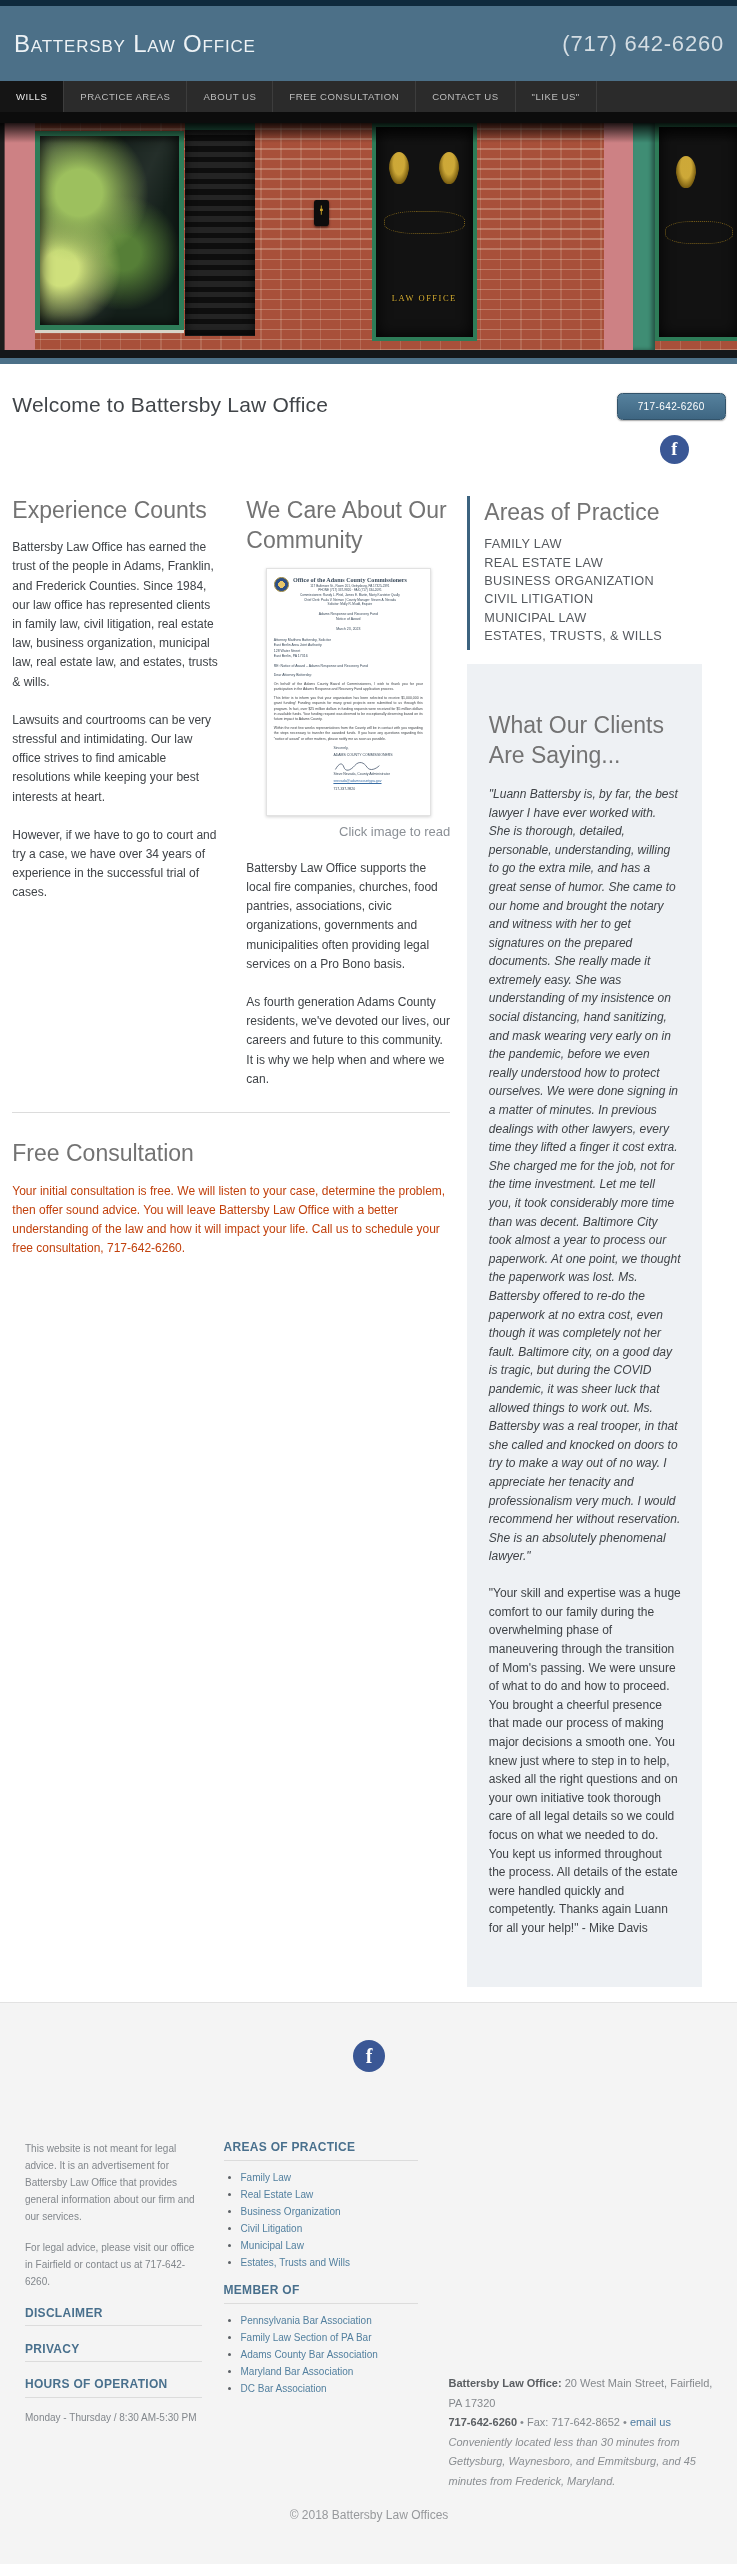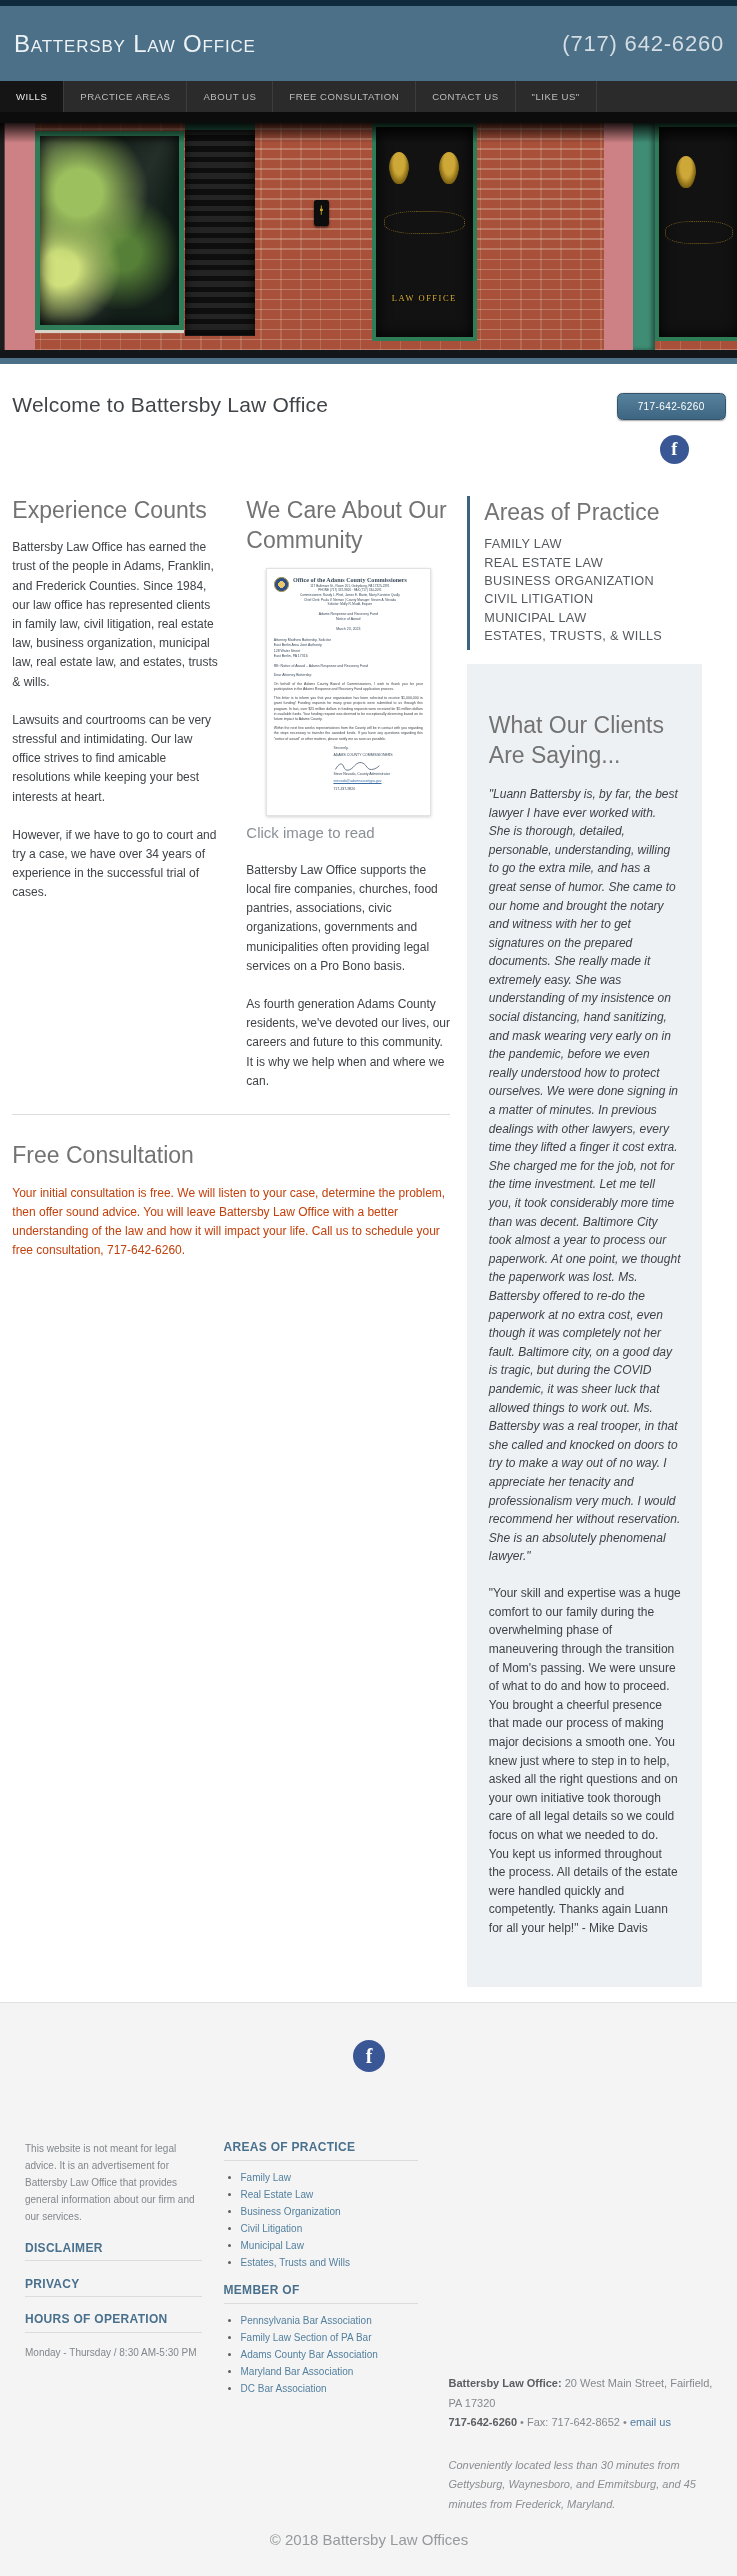--- a/index.html
+++ b/index.html
@@ -80,21 +80,21 @@
     background:radial-gradient(circle at 50% 50%, #e8c76a 0 35%, #2d4f86 36% 70%, #caa64b 71%); border:0.8px solid #8a7a3a; }
   .letter .lt-org { font-family:"Liberation Serif", serif; font-weight:bold; font-size:6.1px; line-height:1.15; }
   .letter .lt-sub { font-size:3.1px; line-height:1.5; text-align:center; }
   .letter .lt-center { font-size:3.5px; text-align:center; margin:4.6px 0; line-height:1.6; }
   .letter .lt-date { font-size:3.5px; text-align:center; margin:4.6px 0 6.1px; }
   .letter .lt-addr, .letter .lt-line { font-size:3.5px; line-height:1.6; }
   .letter .lt-body p { font-size:3.5px; line-height:1.55; margin:3.1px 0; text-align:justify; }
   .letter .lt-close { font-size:3.5px; margin:3.8px 0 1.5px 40%; line-height:1.7; }
   .letter .sig { margin-left:40%; display:block; }
 
-  .img-caption { text-align:left; font-size:15px; color:#8b9096; margin:7.7px 0 20px; }
+  .img-caption { text-align:right; font-size:13px; color:#8b9096; margin:7.7px 0 20px; }
 
   .right-col { width:255px; margin-left:17px; }
   .areas-block { border-left:3.8px solid #3c637f; padding-left:14px; padding-top:1.5px; padding-bottom:4.6px; }
   .areas-block h2 { margin-bottom:7.7px; }
   .areas-list { list-style:none; }
   .areas-list li { font-size:12.7px; color:#55595e; line-height:1.45; letter-spacing:0.3px; }
 
   .testimonial-box { background:#eef1f4; margin-top:14px; padding:26px 21.5px 31px; width:235px; }
   .testimonial-box h2 { margin-bottom:14px;margin-top:21px; }
   .quote { font-size:12px; line-height:1.55; color:#3f4347; margin-bottom:18.4px; }
@@ -115,22 +115,22 @@
   .f-col1 p { font-size:10px; line-height:1.7; color:#82878c; margin-bottom:14px; }
   .f-head { font-size:12px; font-weight:bold; color:#49708d; letter-spacing:0.3px; margin:15.4px 0 0; padding-bottom:5.4px; border-bottom:0.8px solid #dcdcdc; }
   .f-head.first { margin-top:0; }
   .f-col1 .f-head + p { margin-top:9.2px; }
   .f-list { margin:10.8px 0 3.1px 17px; }
   .f-list li { font-size:10px; margin-bottom:6.1px; color:#5c6166; }
   .f-list li a { color:#53809f; text-decoration:none; cursor:pointer; }
   .f-addr { font-size:11px; line-height:1.75; color:#85898d; }
   .f-addr .bold { font-weight:bold; color:#5a5e62; }
   .f-addr a { color:#4c7ba0; text-decoration:none; cursor:pointer; }
-  .f-note { font-size:11px; line-height:1.75; color:#8a8e92; font-style:italic; margin-top:24px; }
-  .copyright { text-align:center; font-size:15px; color:#97999c; margin-top:17px; }
+  .f-note { font-size:11px; line-height:1.75; color:#8a8e92; font-style:italic; margin-top:1px; }
+  .copyright { text-align:center; font-size:12px; color:#97999c; margin-top:17px; }
 </style>
 </head>
 <body>
 
 <div class="topbar"></div>
 
 <header class="site-header">
   <div class="brand">Battersby Law Office</div>
   <div class="header-phone">(717) 642-6260</div>
 </header>
@@ -290,20 +290,21 @@
 </main>
 
 <footer>
   <div class="footer-fb">f</div>
 
   <div class="footer-cols">
     <div class="f-col1">
       <div>
 
       <p>This website is not meant for legal advice. It is an advertisement for Battersby Law Office that provides general information about our firm and our services.</p>
+          <p>For legal advice, please visit our office in Fairfield or contact us at 717-642-6260.</p>
         </div>
       <div class="f-head">DISCLAIMER</div>
       <div class="f-head">PRIVACY</div>
       <div class="f-head">HOURS OF OPERATION</div>
       <p style="margin-top:11px;">Monday - Thursday / 8:30 AM-5:30 PM</p>
     </div>
 
     <div class="f-col2">
       <div class="f-head first">AREAS OF PRACTICE</div>
       <ul class="f-list">

